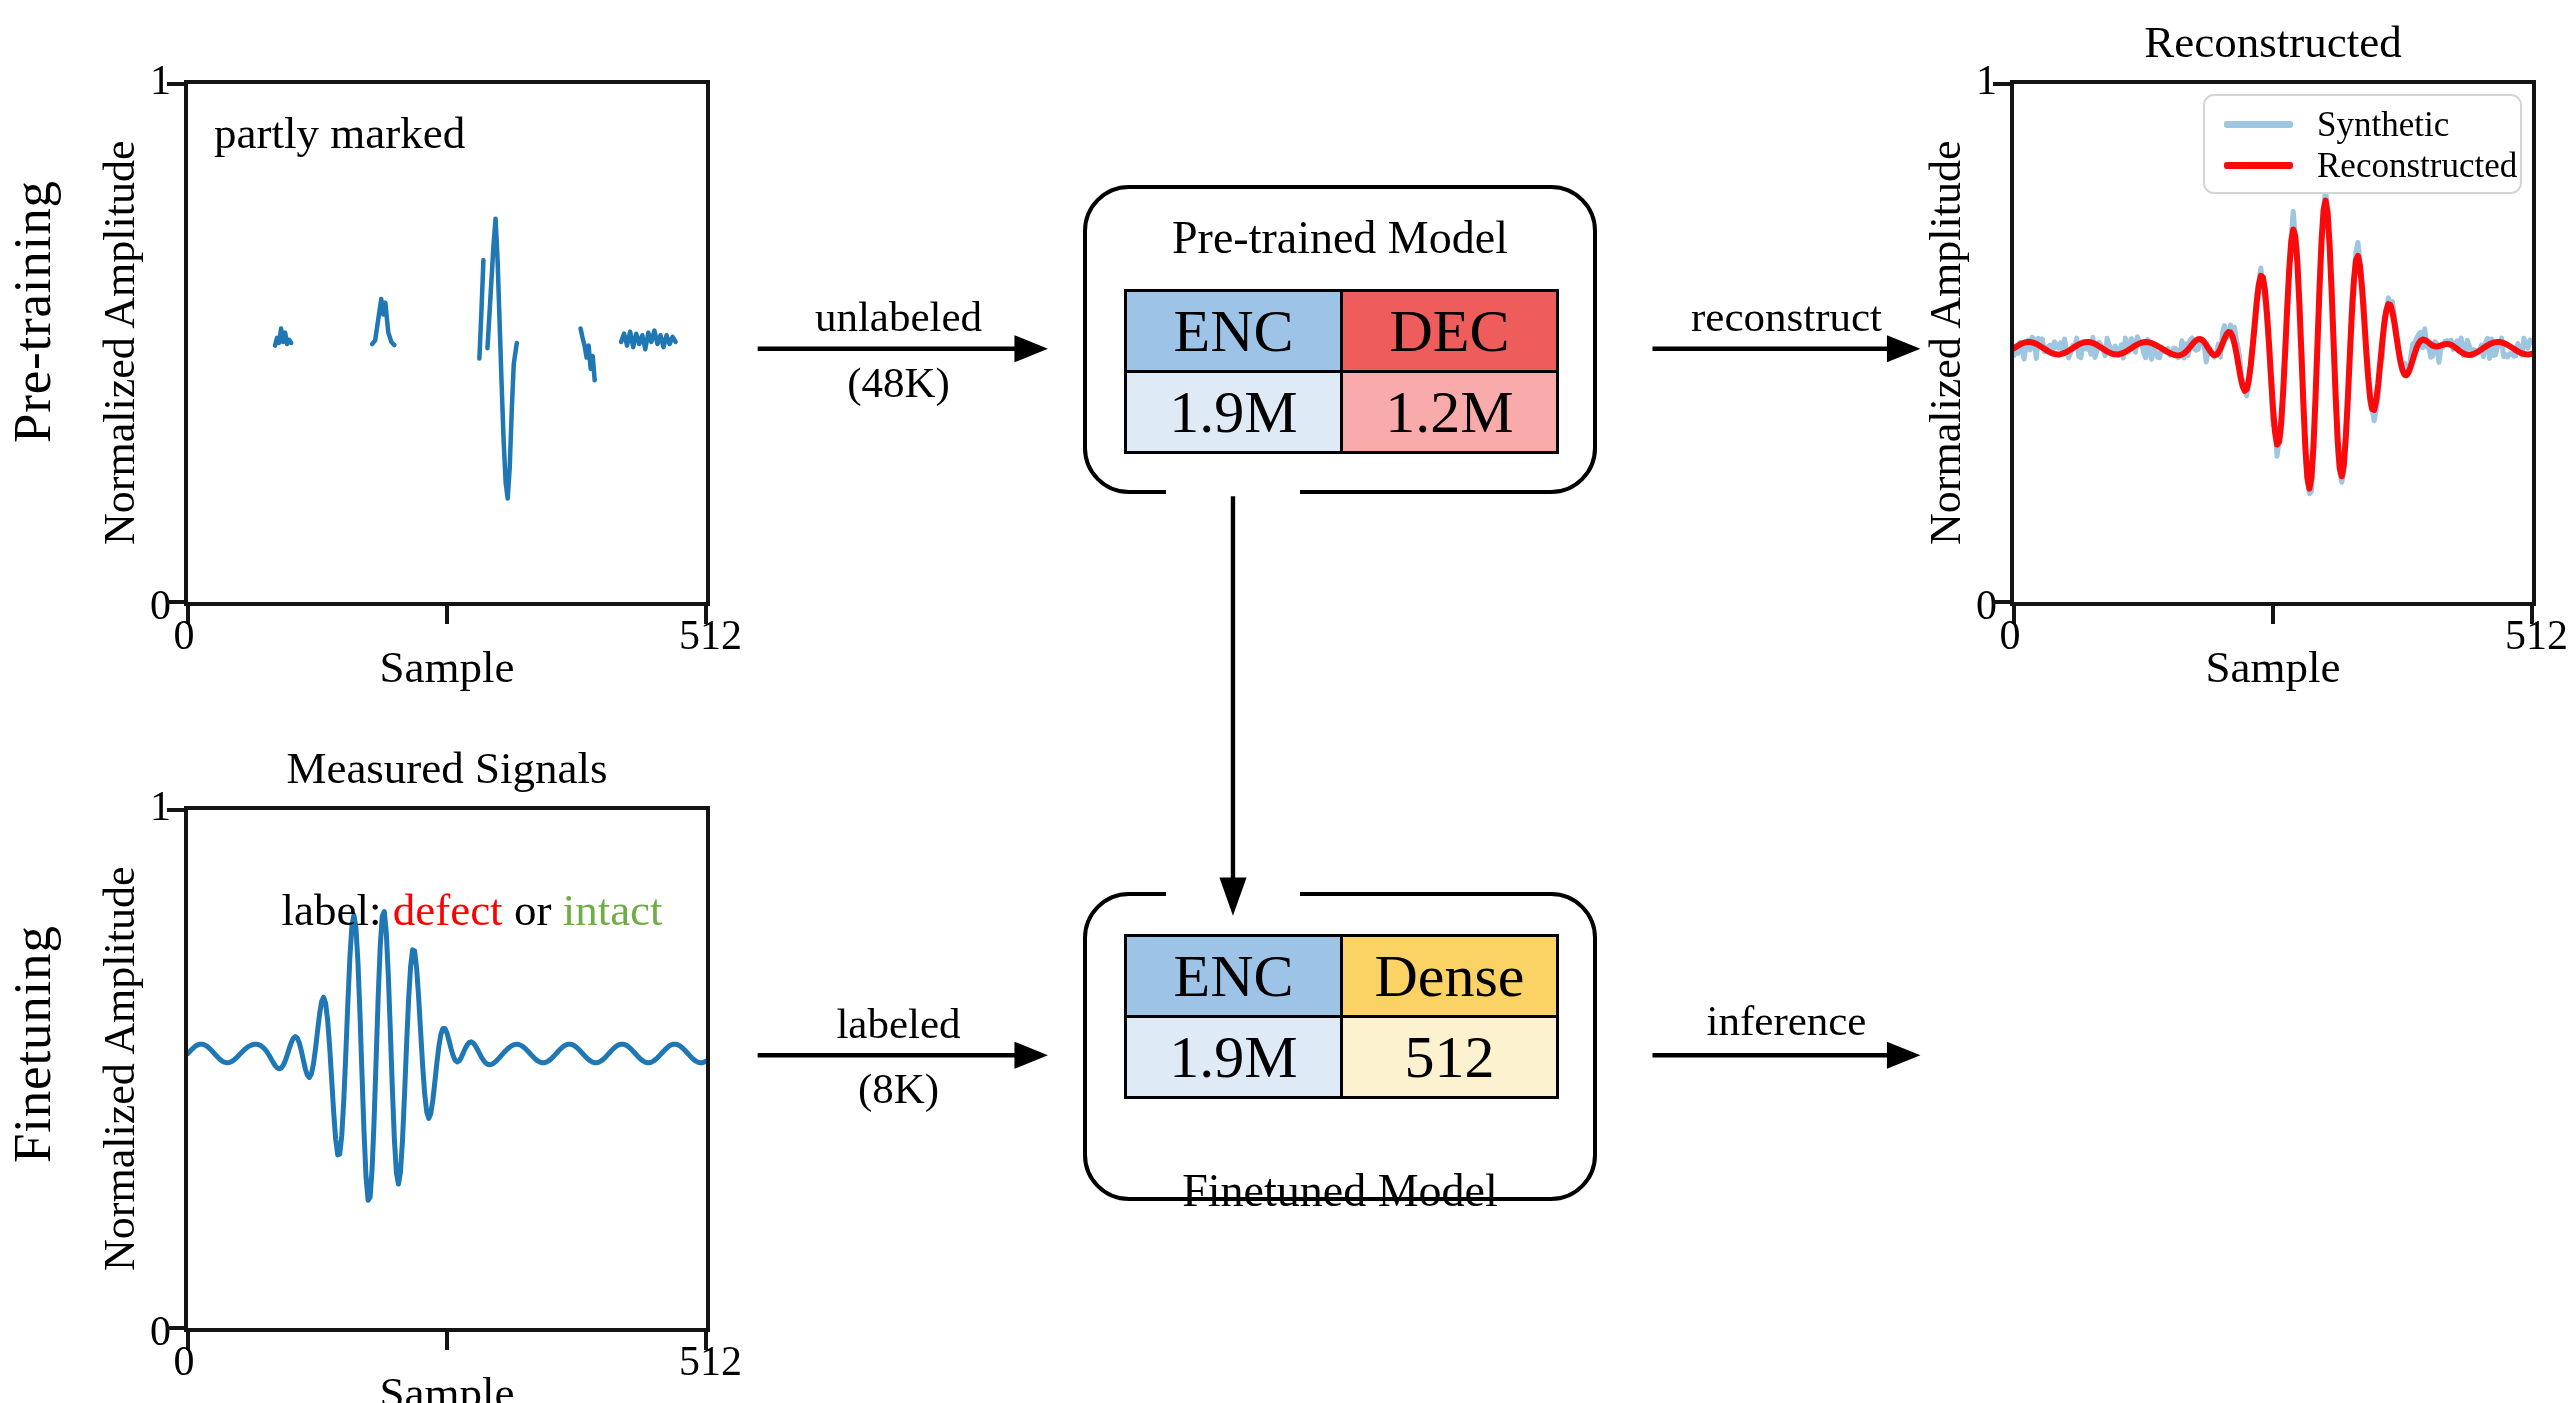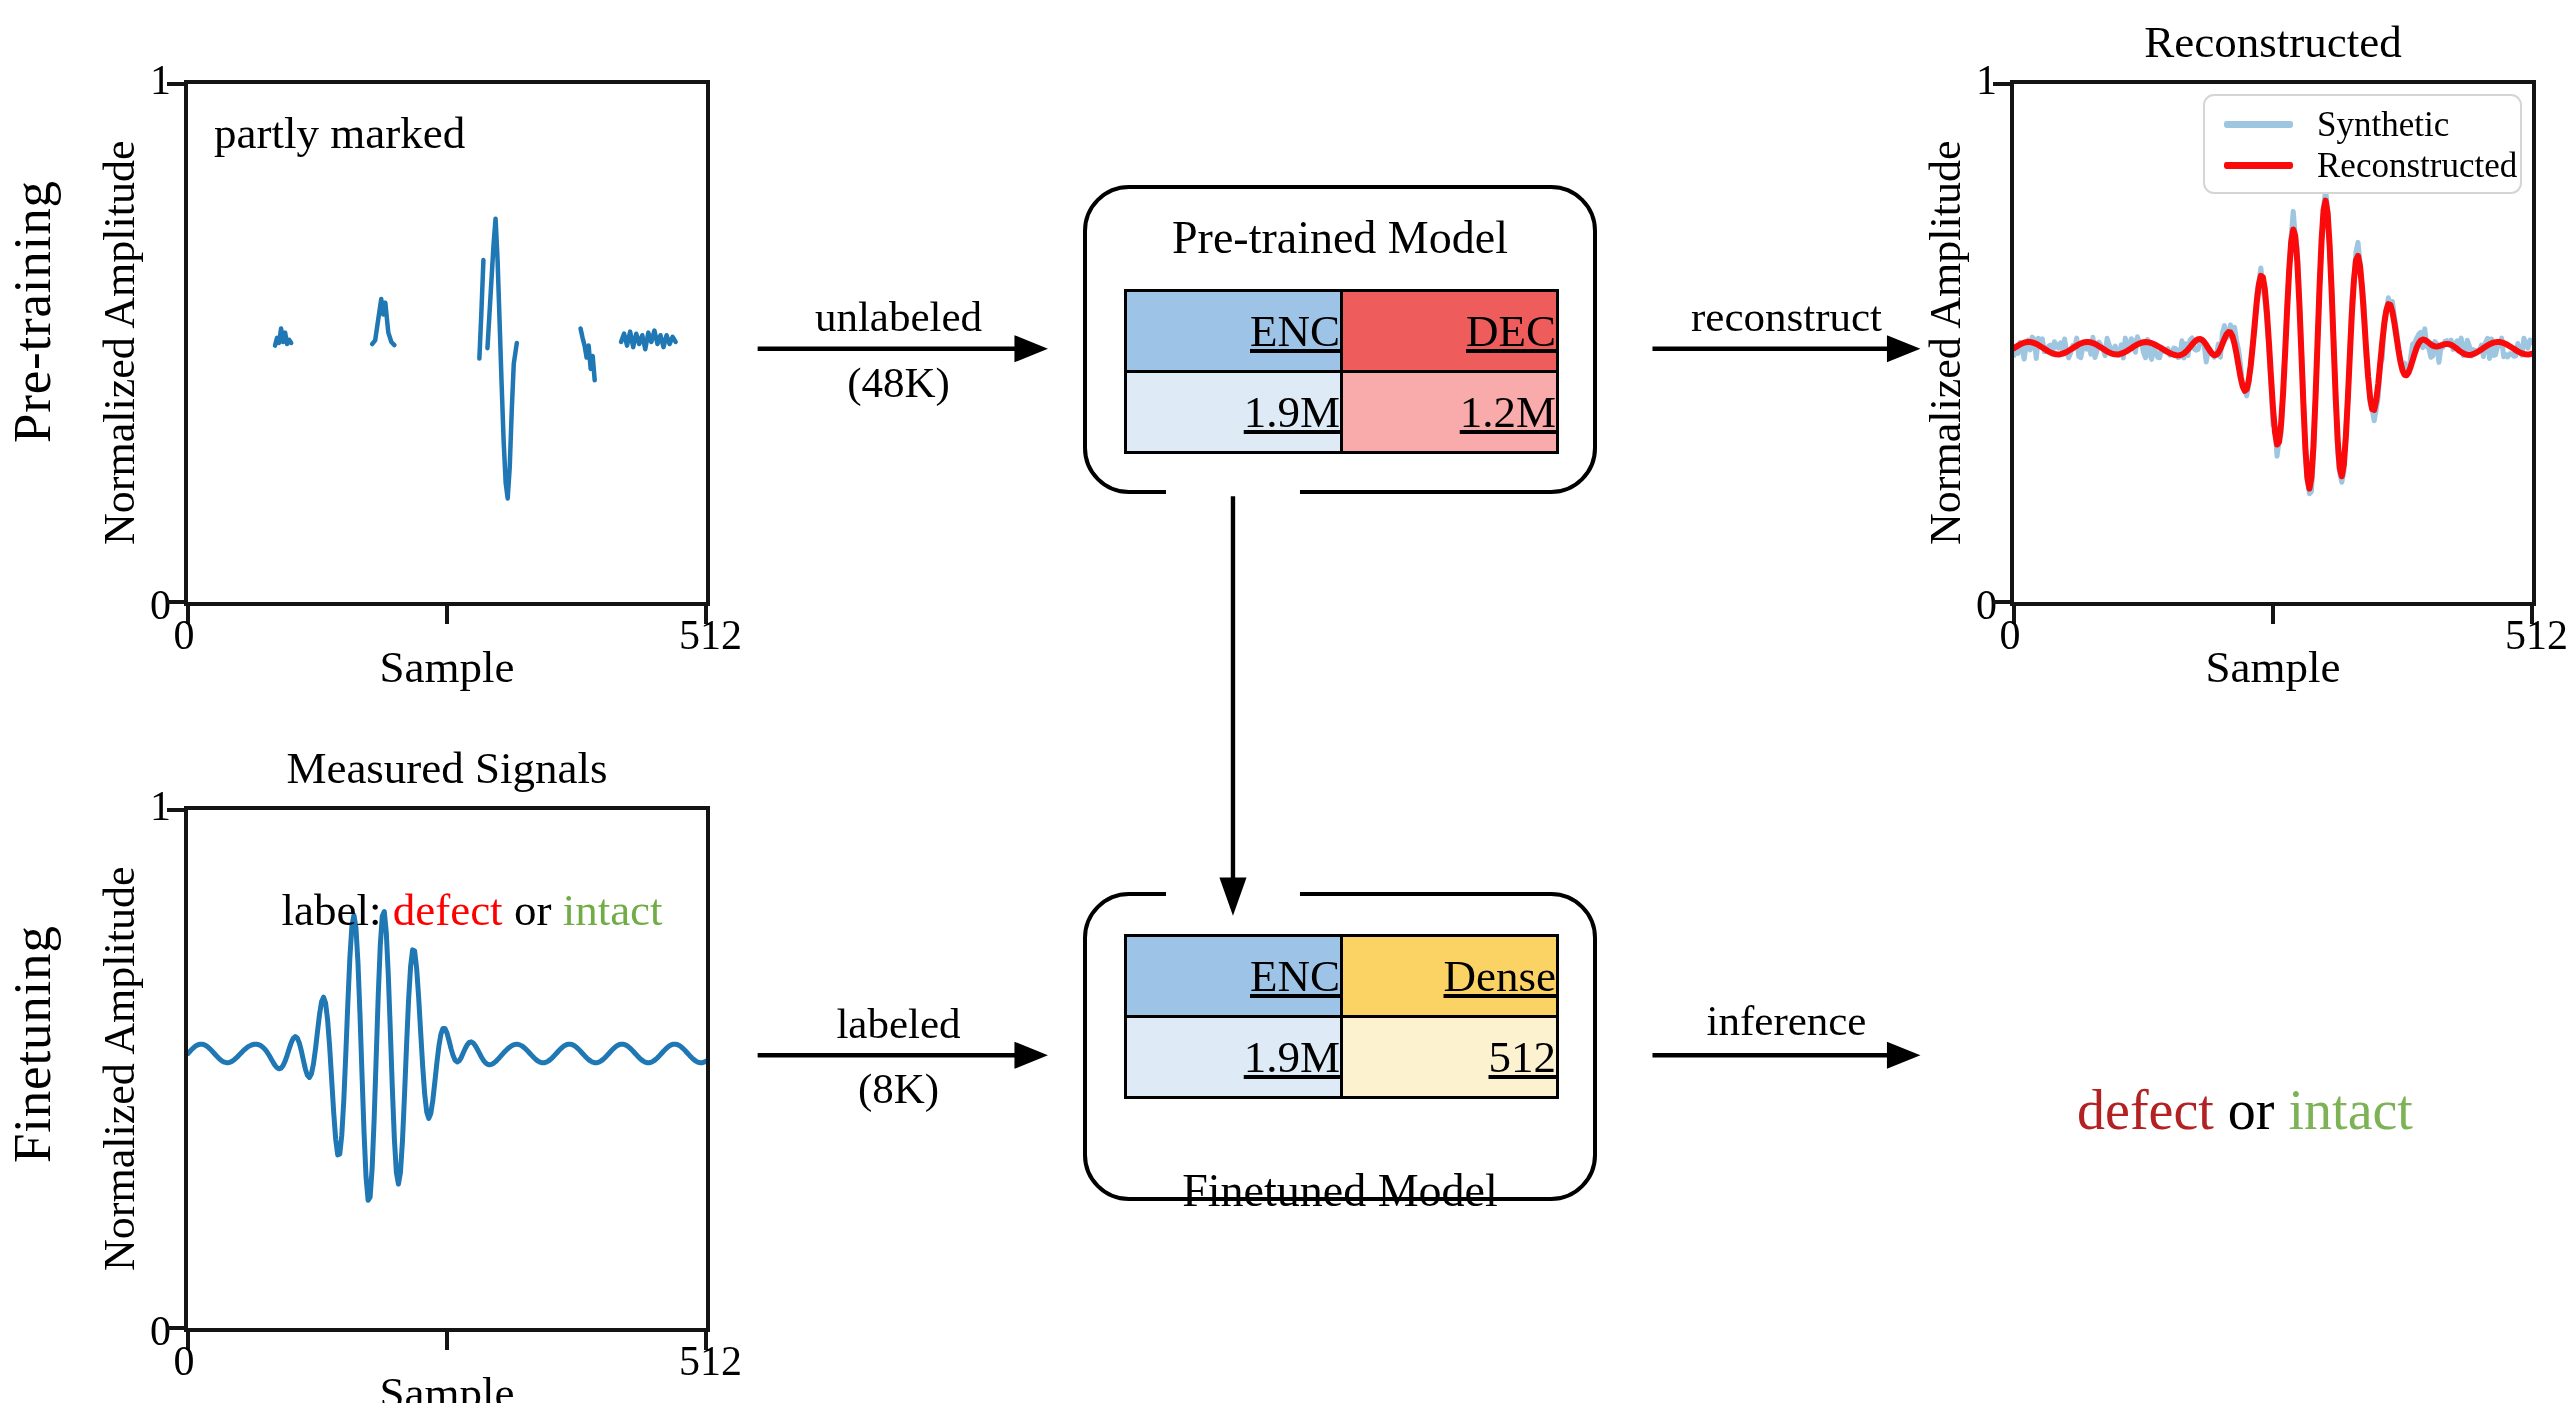--- a/index.html
+++ b/index.html
@@ -42,22 +42,22 @@
   .legend-row{display:flex;align-items:center;height:41px;}
   .legend-swatch{width:69px;height:6.4px;border-radius:2.4px;margin-right:24px;flex:none;}
   .legend-label{font-size:35px;line-height:38px;white-space:nowrap;}
 
   
   .model-box{position:absolute;left:1083px;width:514px;height:309px;
     border:4px solid #000;border-radius:46px;background:#fff;box-sizing:border-box;}
   .m-title{position:absolute;left:0;width:100%;text-align:center;
     font-size:46px;line-height:49px;white-space:nowrap;}
   .m-table{position:absolute;left:37px;width:435px;height:156px;border-collapse:collapse;table-layout:fixed;}
-  .m-table td{border:3.2px solid #000;width:50%;height:78px;text-align:right;
-    font-size:45px;padding:0;text-decoration:underline;}
+  .m-table td{border:3.2px solid #000;width:50%;height:78px;text-align:center;
+    font-size:60px;padding:0;}
   .c-enc{background:#9dc3e6;} .c-enc-l{background:#deebf7;}
   .c-dec{background:#ee5c5c;} .c-dec-l{background:#f9abab;}
   .c-dense{background:#fbd365;} .c-dense-l{background:#fcf2cf;}
 
   
   .a-label{position:absolute;text-align:center;font-size:43px;line-height:48px;white-space:nowrap;}
   .inherits{position:absolute;left:1266px;top:614px;font-size:43px;line-height:61px;white-space:nowrap;}
   .output-text{position:absolute;left:1946px;top:1014px;width:542px;text-align:center;
     font-size:56px;line-height:64px;white-space:pre;}
 
@@ -203,18 +203,15 @@
     <polygon points="2366,1306 2408,1323 2366,1340" fill="#000"></polygon>
   </svg>
 
   <div class="a-label" style="left:758px;top:293px;width:281px;">unlabeled</div>
   <div class="a-label" style="left:758px;top:359px;width:281px;">(48K)</div>
   <div class="a-label" style="left:1643px;top:293px;width:287px;">reconstruct</div>
   <div class="a-label" style="left:758px;top:1000px;width:281px;">labeled</div>
   <div class="a-label" style="left:758px;top:1065px;width:281px;">(8K)</div>
   <div class="a-label" style="left:1643px;top:997px;width:287px;">inference</div>
 
-  <div class="output-text">
-    <span style="color:#b22222">defect</span><span style="color:#000000"> or </span><span style="color:#7db356">intact</span>
-  </div>
 
 </div>
 
 
 </body></html>

